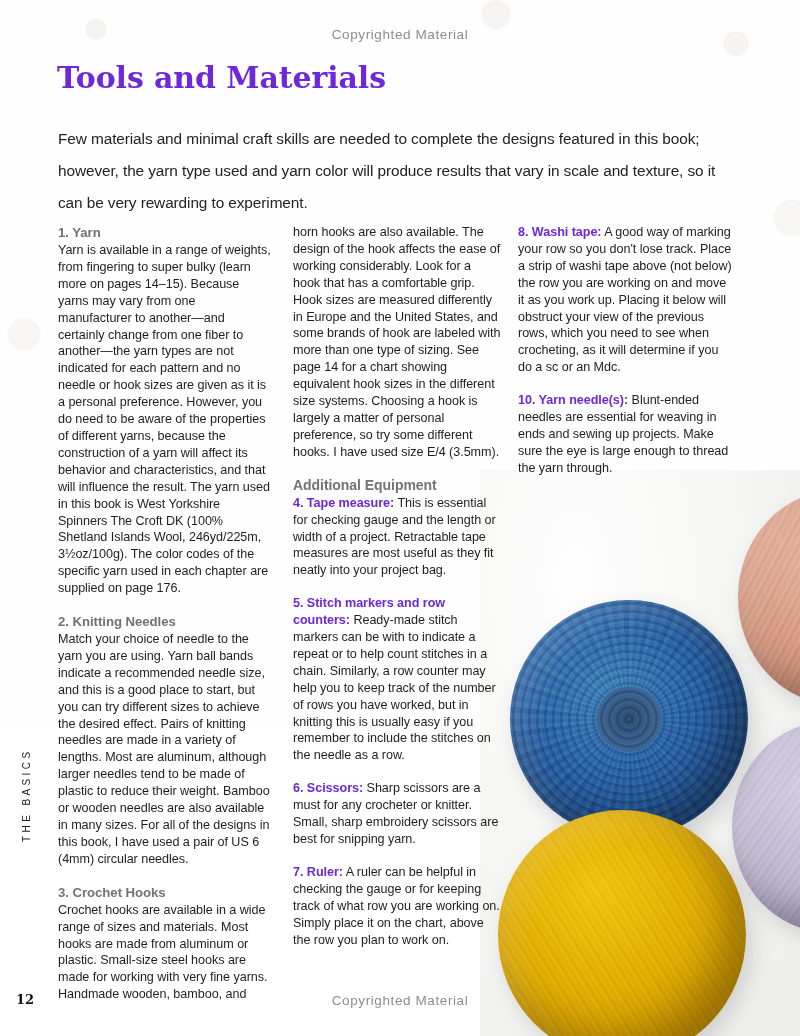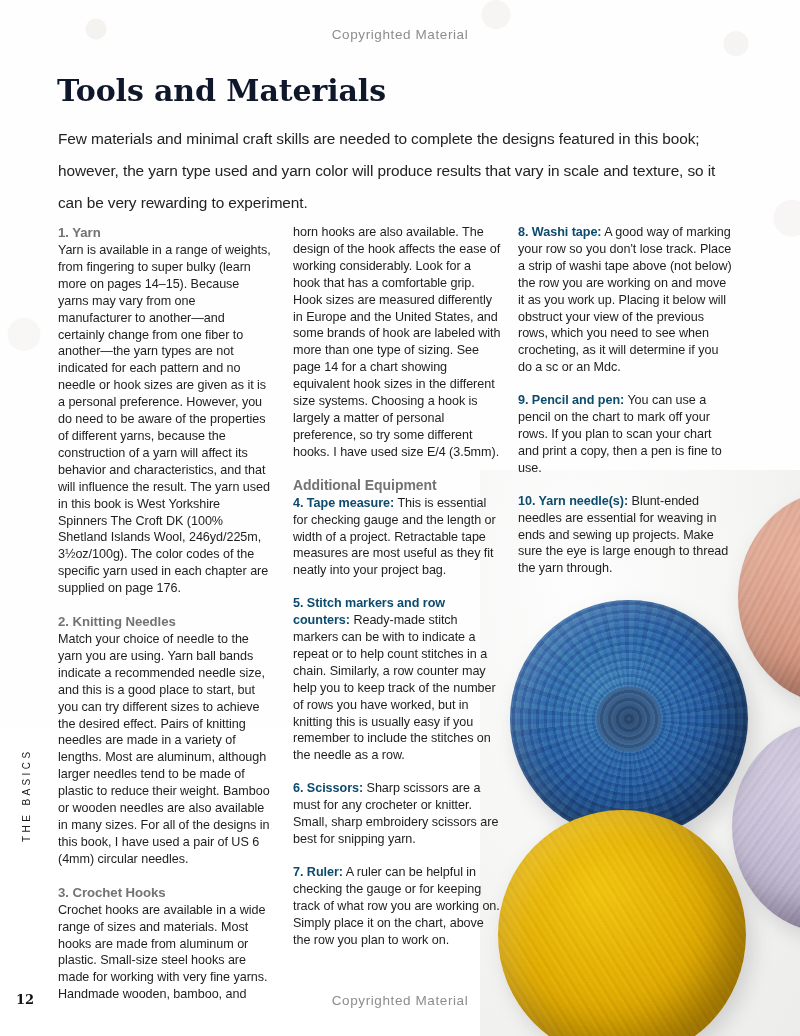--- a/index.html
+++ b/index.html
@@ -50,26 +50,26 @@
     color: #8d8d8d;
     font-weight: 400;
   }
   .running-head.top    { top: 27px; }
   .running-head.bottom { top: 993px; }
 
   
   .page-title {
     position: absolute;
     left: 57px;
-    top: 73px;
+    top: 60px;
     font-family: "DejaVu Serif", "Liberation Serif", serif;
     font-weight: 700;
     font-size: 30px;
     letter-spacing: -0.1px;
-    color: #0f172a;
+    color: #6d28d9;
   }
 
   
   .intro {
     position: absolute;
     left: 58px;
     top: 123px;
     width: 660px;
     font-size: 15.4px;
     line-height: 32px;
@@ -104,21 +104,21 @@
     margin-bottom: 1px;
   }
 
   .col p {
     margin: 0;
   }
   .col p + h3 { margin-top: 16px; }
   .col p + p  { margin-top: 16px; }
   .col h3.sub-head + p { margin-top: 0; }
 
-  .col .lead { font-weight: 700; color: #0c4a6e; }
+  .col .lead { font-weight: 700; color: #6d28d9; }
 
   
   .chapter-tab {
     position: absolute;
     left: 0px;
     top: 820px;
     width: 140px;
     height: 22px;
     transform: rotate(-90deg);
     transform-origin: 11px 11px;
@@ -286,21 +286,20 @@
     <p><span class="lead">5. Stitch markers and row counters:</span><span> Ready-made stitch markers can be with to indicate a repeat or to help count stitches in a chain. Similarly, a row counter may help you to keep track of the number of rows you have worked, but in knitting this is usually easy if you remember to include the stitches on the needle as a row.</span></p>
 
     <p><span class="lead">6. Scissors:</span><span> Sharp scissors are a must for any crocheter or knitter. Small, sharp embroidery scissors are best for snipping yarn.</span></p>
 
     <p><span class="lead">7. Ruler:</span><span> A ruler can be helpful in checking the gauge or for keeping track of what row you are working on. Simply place it on the chart, above the row you plan to work on.</span></p>
   </div>
 
   <div class="col col-3">
     <p><span class="lead">8. Washi tape:</span><span> A good way of marking your row so you don't lose track. Place a strip of washi tape above (not below) the row you are working on and move it as you work up. Placing it below will obstruct your view of the previous rows, which you need to see when crocheting, as it will determine if you do a sc or an Mdc.</span></p>
 
-    <p><span class="lead">9. Pencil and pen:</span><span> You can use a pencil on the chart to mark off your rows. If you plan to scan your chart and print a copy, then a pen is fine to use.</span></p>
 
     <p><span class="lead">10. Yarn needle(s):</span><span> Blunt-ended needles are essential for weaving in ends and sewing up projects. Make sure the eye is large enough to thread the yarn through.</span></p>
   </div>
 
   <div class="chapter-tab">THE BASICS</div>
 
   <div class="folio">12</div>
 
 </div>
 

